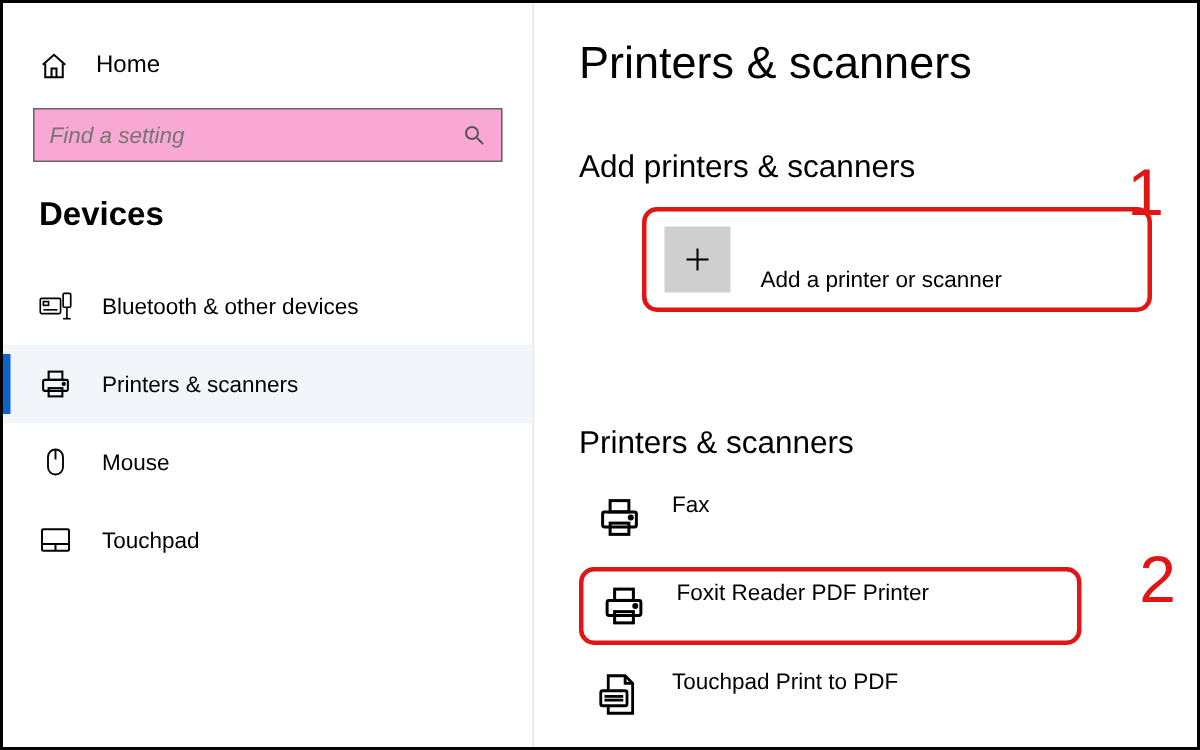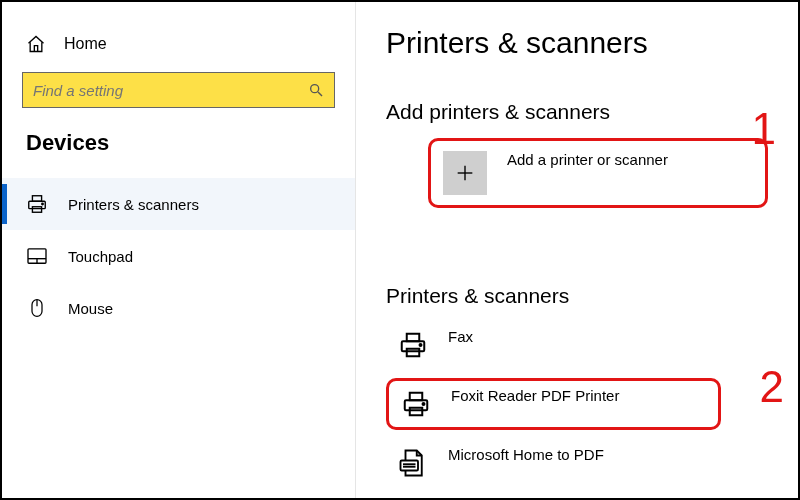--- a/index.html
+++ b/index.html
@@ -3,33 +3,33 @@
 <meta charset="utf-8">
 <style>
   * { box-sizing: border-box; margin: 0; padding: 0; }
   html, body { width: 800px; height: 500px; overflow: hidden; font-family: "Segoe UI", Arial, sans-serif; background: #ffffff; color: #000; }
   .frame { width: 800px; height: 500px; border: 2px solid #000; display: flex; position: relative; }
   .sidebar { width: 380px; height: 100%; border-right: 1px solid #e5e5e5; padding-top: 18px; }
   .home-row { display: flex; align-items: center; gap: 18px; padding: 14px 24px 18px 24px; cursor: pointer; }
   .home-row .icon { width: 20px; height: 20px; display: flex; align-items: center; justify-content: center; }
   .home-row .label { font-size: 16px; font-weight: 400; }
   .search-wrap { padding: 0 20px 22px 20px; }
-  .search { display: flex; align-items: center; border: 1px solid #666; height: 36px; padding: 0 10px; background: #fde047; }
+  .search { display: flex; align-items: center; border: 1px solid #666; height: 36px; padding: 0 10px; background: #f9a8d4; }
   .search input { flex: 1; border: none; outline: none; font-size: 15px; color: #666; background: transparent; font-style: italic; }
   .search .search-icon { width: 16px; height: 16px; color: #555; }
   .cat-title { font-size: 22px; font-weight: 600; padding: 0 24px 22px 24px; }
   .nav-list { }
   .nav-item { display: flex; align-items: center; gap: 20px; height: 52px; padding: 0 24px; cursor: pointer; position: relative; font-size: 15px; }
   .nav-item .nav-icon { width: 22px; height: 22px; display: flex; align-items: center; justify-content: center; color: #000; }
   .nav-item.selected { background: #f2f6fb; }
   .nav-item.selected::before { content: ""; position: absolute; left: 0; top: 6px; bottom: 6px; width: 5px; background: #0a63c9; }
   .main { flex: 1; padding: 24px 30px 0 30px; position: relative; }
   .page-title { font-size: 30px; font-weight: 350; margin-bottom: 24px; }
   .section-title { font-size: 21px; font-weight: 400; margin-bottom: 14px; margin-top: 40px; }
-  .add-box { display: flex; align-items: flex-start; gap: 20px; padding: 10px 12px; cursor: pointer; width: 330px; margin-left: 42px; }
+  .add-box { display: flex; align-items: flex-end; gap: 20px; padding: 10px 12px; cursor: pointer; width: 330px; margin-left: 42px; }
   .plus-tile { width: 44px; height: 44px; background: #cfcfcf; display: flex; align-items: center; justify-content: center; }
   .plus-tile svg { width: 22px; height: 22px; }
   .add-label { font-size: 15px; }
   .callout { border: 3px solid #e21515; border-radius: 10px; }
   .callout-1 { width: 340px; }
   .callout-2 { width: 335px; padding: 4px 8px; }
   .anno { position: absolute; color: #e21515; font-size: 44px; font-weight: 400; font-family: Arial, sans-serif; }
   .anno-1 { top: 102px; right: 22px; }
   .anno-2 { top: 360px; right: 14px; }
   .spacer { height: 36px; }
@@ -66,52 +66,65 @@
             <line x1="15" y1="15" x2="21" y2="21"></line>
           </svg>
         </span>
       </div>
     </div>
 
     <div class="cat-title">Devices</div>
 
     <div class="nav-list">
 
+      <div class="nav-item">
+        <span class="nav-icon">
+          <svg viewBox="0 0 26 22" width="24" height="20" fill="none" stroke="#000" stroke-width="1.3">
+            <rect x="1" y="5" width="16" height="12" rx="1"></rect>
+            <rect x="3.5" y="7.5" width="4" height="3"></rect>
+            <line x1="3.5" y1="14" x2="14.5" y2="14"></line>
+            <rect x="19" y="1" width="6" height="11" rx="1"></rect>
+            <line x1="22" y1="12" x2="22" y2="21"></line>
+            <line x1="19" y1="21" x2="25" y2="21"></line>
+          </svg>
+        </span>
+        <span>Bluetooth &amp; other devices</span>
+      </div>
 
       <div class="nav-item selected">
         <span class="nav-icon">
           <svg viewBox="0 0 24 24" width="22" height="22" fill="none" stroke="#000" stroke-width="1.5">
             <rect x="3" y="9" width="18" height="8" rx="1"></rect>
             <rect x="7" y="3" width="10" height="6"></rect>
             <rect x="7" y="15" width="10" height="6"></rect>
             <circle cx="18" cy="12" r="0.8" fill="#000"></circle>
           </svg>
         </span>
         <span>Printers &amp; scanners</span>
       </div>
 
       <div class="nav-item">
         <span class="nav-icon">
+          <svg viewBox="0 0 24 24" width="20" height="22" fill="none" stroke="#000" stroke-width="1.5">
+            <rect x="6" y="2" width="12" height="20" rx="6"></rect>
+            <line x1="12" y1="2" x2="12" y2="10"></line>
+          </svg>
+        </span>
+        <span>Mouse</span>
+      </div>
+
+      <div class="nav-item">
+        <span class="nav-icon">
           <svg viewBox="0 0 24 20" width="22" height="18" fill="none" stroke="#000" stroke-width="1.5">
             <rect x="2" y="2" width="20" height="16" rx="1"></rect>
             <line x1="2" y1="13" x2="22" y2="13"></line>
             <line x1="12" y1="13" x2="12" y2="18"></line>
           </svg>
         </span>
         <span>Touchpad</span>
-      </div>
-
-      <div class="nav-item">
-        <span class="nav-icon">
-          <svg viewBox="0 0 24 24" width="20" height="22" fill="none" stroke="#000" stroke-width="1.5">
-            <rect x="6" y="2" width="12" height="20" rx="6"></rect>
-            <line x1="12" y1="2" x2="12" y2="10"></line>
-          </svg>
-        </span>
-        <span>Mouse</span>
       </div>
 
 
     </div>
   </div>
 
   <div class="main">
 
     <div class="page-title">Printers &amp; scanners</div>
 
@@ -162,21 +175,21 @@
       <div class="printer-item">
         <span class="pi-icon">
           <svg viewBox="0 0 24 24" width="30" height="30" fill="none" stroke="#000" stroke-width="1.5">
             <path d="M6 2 H15 L19 6 V22 H6 Z"></path>
             <path d="M15 2 V6 H19"></path>
             <rect x="2" y="10" width="14" height="8" rx="1" fill="#fff"></rect>
             <line x1="4" y1="13" x2="14" y2="13"></line>
             <line x1="4" y1="15" x2="14" y2="15"></line>
           </svg>
         </span>
-        <span class="pi-label">Microsoft Home to PDF</span>
+        <span class="pi-label">Touchpad Print to PDF</span>
       </div>
 
     </div>
 
     <span class="anno anno-2">2</span>
 
   </div>
 </div>
 
 </body></html>

